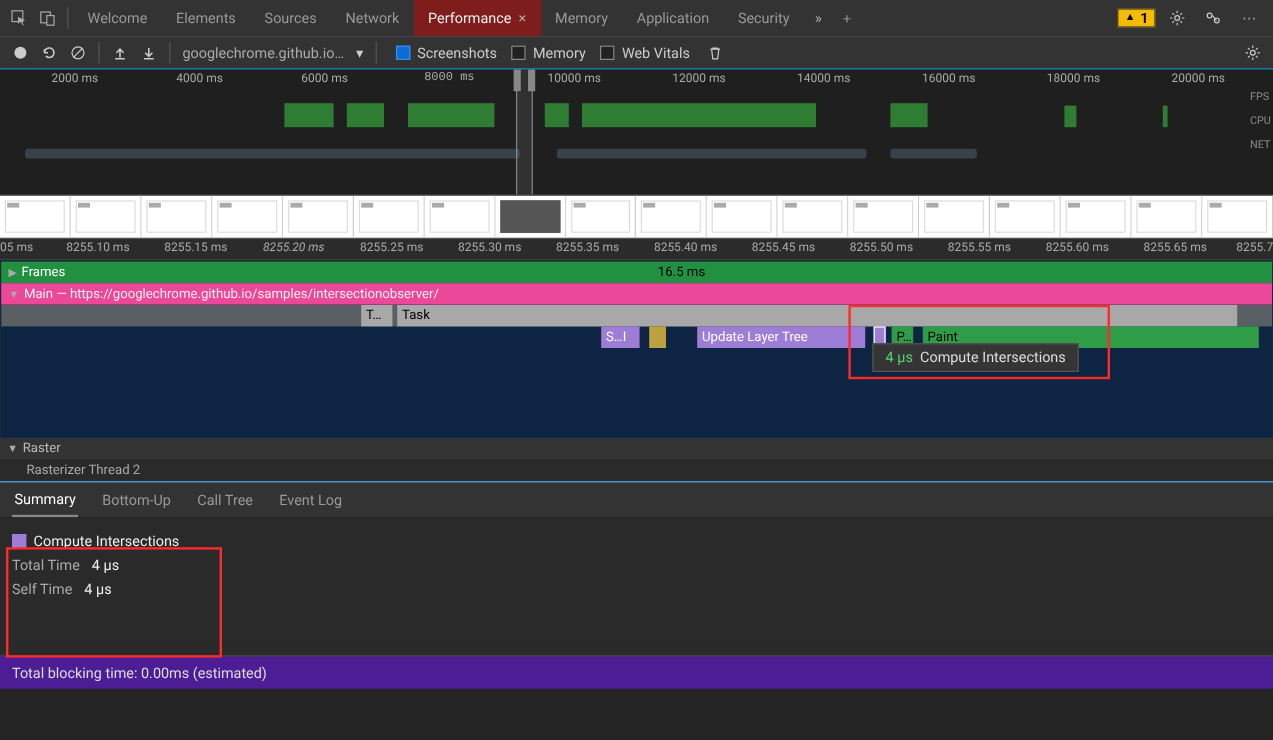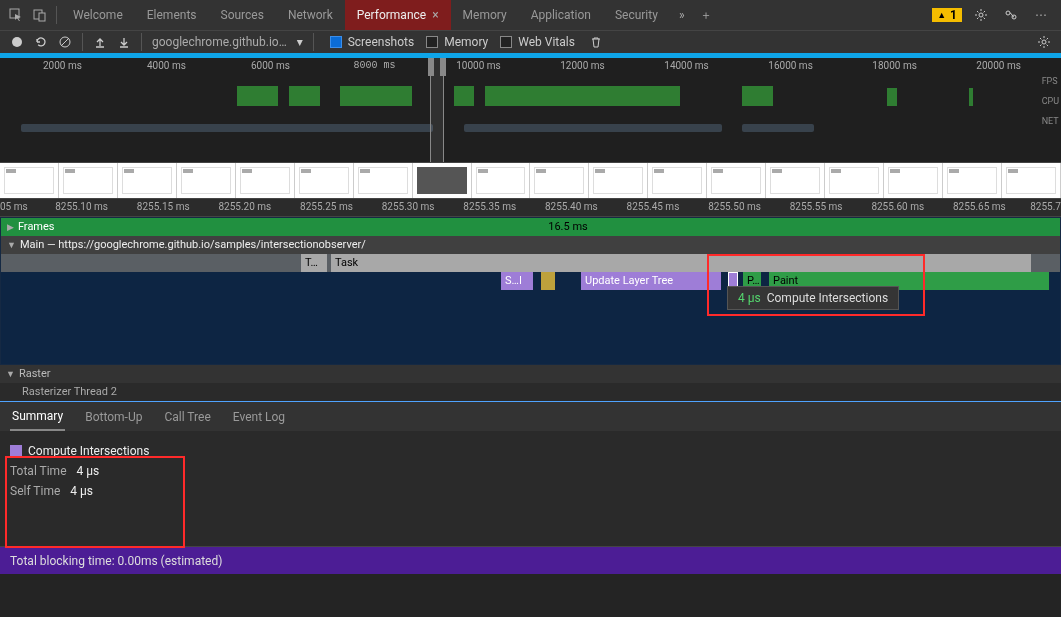--- a/index.html
+++ b/index.html
@@ -11,21 +11,21 @@
   .top-sep { width:1px; height:18px; background:#555; margin:0 4px; }
   .tabbar { display:flex; flex:1; align-items:center; height:100%; overflow:hidden; }
   .tab { padding:0 12px; height:30px; line-height:30px; color:#999; cursor:pointer; white-space:nowrap; }
   .tab.active { background:#7f1d1d; color:#eee; position:relative; }
   .tab .close { margin-left:6px; color:#aaa; }
   .top-right { display:flex; align-items:center; gap:6px; padding-right:4px;}
   .warnbadge { background:#f5bd00; color:#000; font-weight:bold; padding:0 5px; height:16px; line-height:16px; border:1px solid #333; display:flex; align-items:center; gap:4px; }
   .warnbadge .tri { font-size:9px; }
   
   
-  .toolbar { display:flex; align-items:center; height:28px; background:#333333; border-top:1px solid #444; border-bottom:5px solid #0ea5e9; padding:0 6px; gap:2px; color:#aaa; }
+  .toolbar { display:flex; align-items:center; height:28px; background:#333333; border-top:1px solid #444; border-bottom:1px solid #0ea5e9; padding:0 6px; gap:2px; color:#aaa; }
   .t-icon { width:22px; height:22px; display:inline-flex; align-items:center; justify-content:center; cursor:pointer; color:#ccc; }
   .t-icon.rec { color:#eee; }
   .t-sep { width:1px; height:18px; background:#555; margin:0 4px; }
   .url { color:#aaa; padding:0 4px; }
   .cb { appearance:none; width:12px; height:12px; border:1px solid #888; background:#222; margin:0 4px 0 10px; position:relative; }
   .cb.checked { background:#0b6cd6; border-color:#3b8eea; }
   .cb.checked::after { content:'✓'; color:#fff; font-size:10px; position:absolute; top:-2px; left:0; }
   .cb-label { color:#ccc; }
   .settings-right { margin-left:auto; }
   
@@ -252,40 +252,40 @@
     <div class="thumb mini"></div>
   <div class="thumb mini"></div>
     <div class="thumb mini"></div>
     <div class="thumb mini"></div>
 </div>
 
 <div class="detail-ruler">
     <span class="dr-tick" style="left: 0%; transform: translateX(0px);">05 ms</span>
     <span class="dr-tick" style="left: 7.69231%;">8255.10 ms</span>
     <span class="dr-tick" style="left: 15.3846%;">8255.15 ms</span>
-    <span class="dr-tick" style="left: 23.0769%;">8255.20 ms</span>
+    <span class="dr-tick" style="left: 23.0769%; font-style: italic;">8255.20 ms</span>
     <span class="dr-tick" style="left: 30.7692%;">8255.25 ms</span>
     <span class="dr-tick" style="left: 38.4615%;">8255.30 ms</span>
     <span class="dr-tick" style="left: 46.1538%;">8255.35 ms</span>
     <span class="dr-tick" style="left: 53.8462%;">8255.40 ms</span>
     <span class="dr-tick" style="left: 61.5385%;">8255.45 ms</span>
     <span class="dr-tick" style="left: 69.2308%;">8255.50 ms</span>
     <span class="dr-tick" style="left: 76.9231%;">8255.55 ms</span>
     <span class="dr-tick" style="left: 84.6154%;">8255.60 ms</span>
     <span class="dr-tick" style="left: 92.3077%;">8255.65 ms</span>
     <span class="dr-tick" style="left: 100%; transform: translateX(-100%);">8255.7</span>
   </div>
 
 <div class="flame-wrap">
   <div class="group-header frames">
     <span class="disclosure"></span>
     <span style="width:58px">Frames</span>
     <span class="fps-label">16.5 ms</span>
   </div>
-  <div class="group-header" style="background:#404040">
+  <div class="group-header" style="background:#ec4899">
     <span class="disclosure open"></span>
     <span>Main — https://googlechrome.github.io/samples/intersectionobserver/</span>
   </div>
   <div class="main-area">
     <div class="row" style="background:#5a5f64">
       <div class="bar grey" style="left:300px;width:26px">T…</div>
       <div class="bar grey" style="left:330px;width:700px">Task</div>
     </div>
     <div class="row">
       <div class="bar purple" style="left:500px;width:32px">S…I</div>

